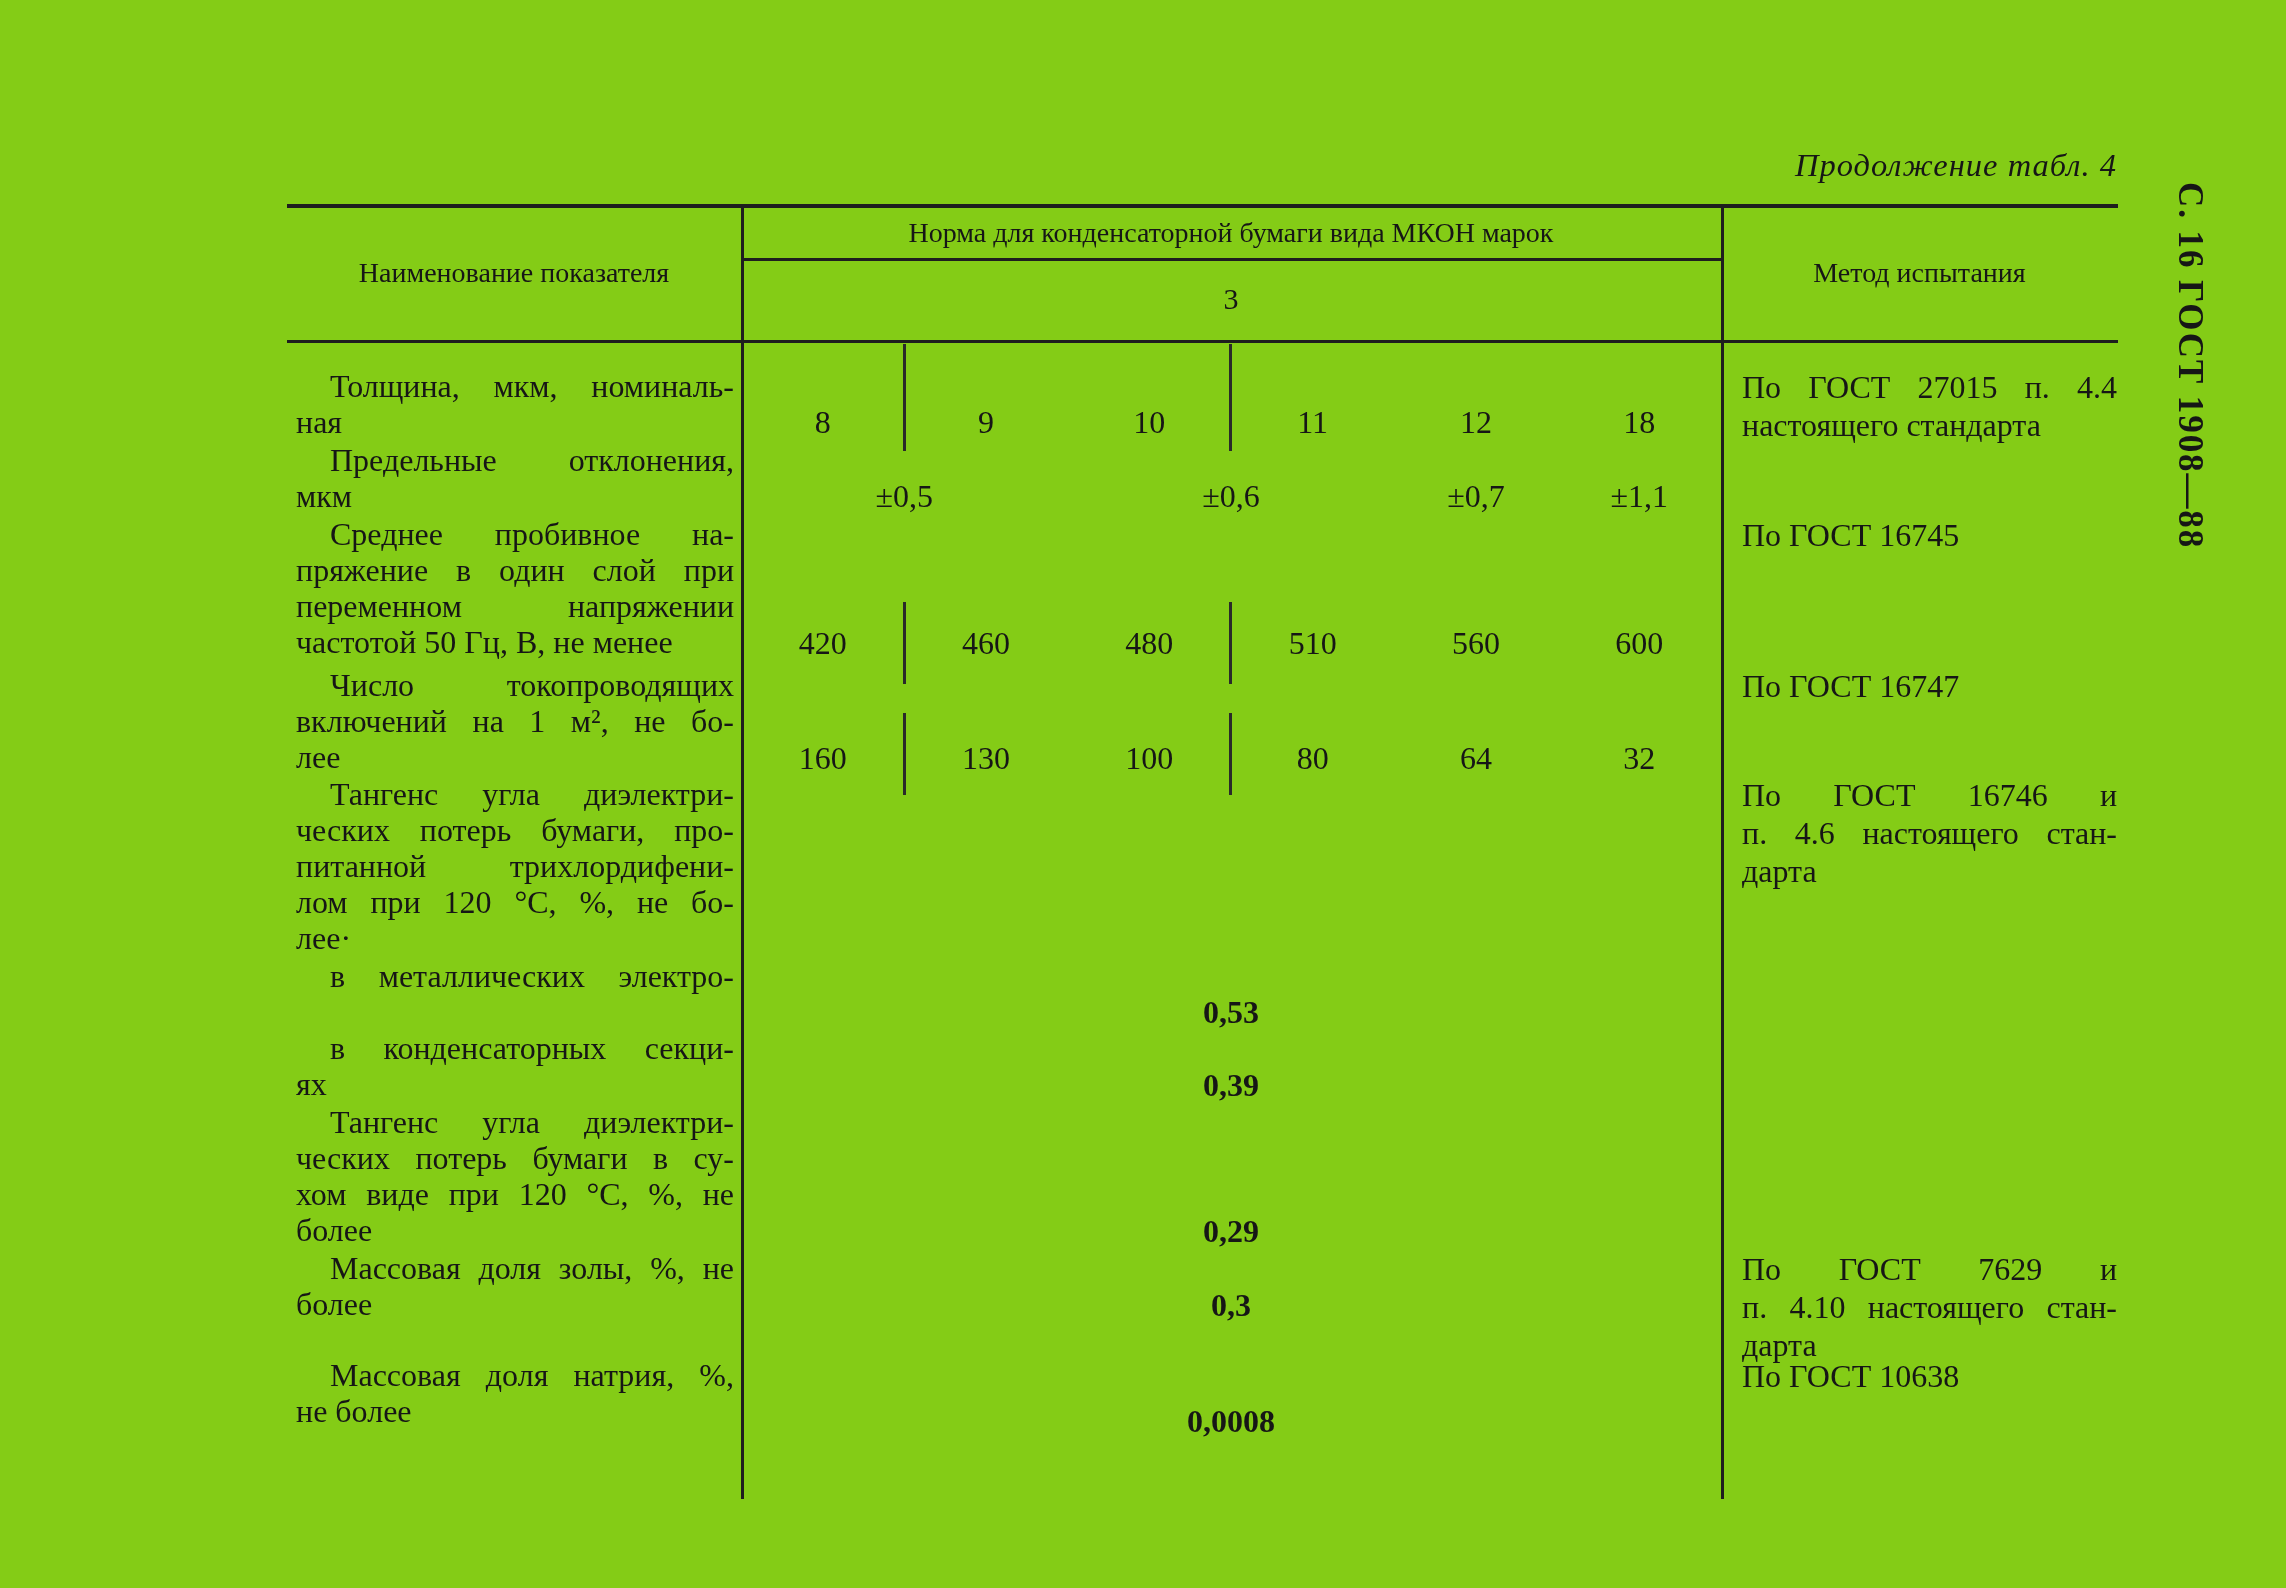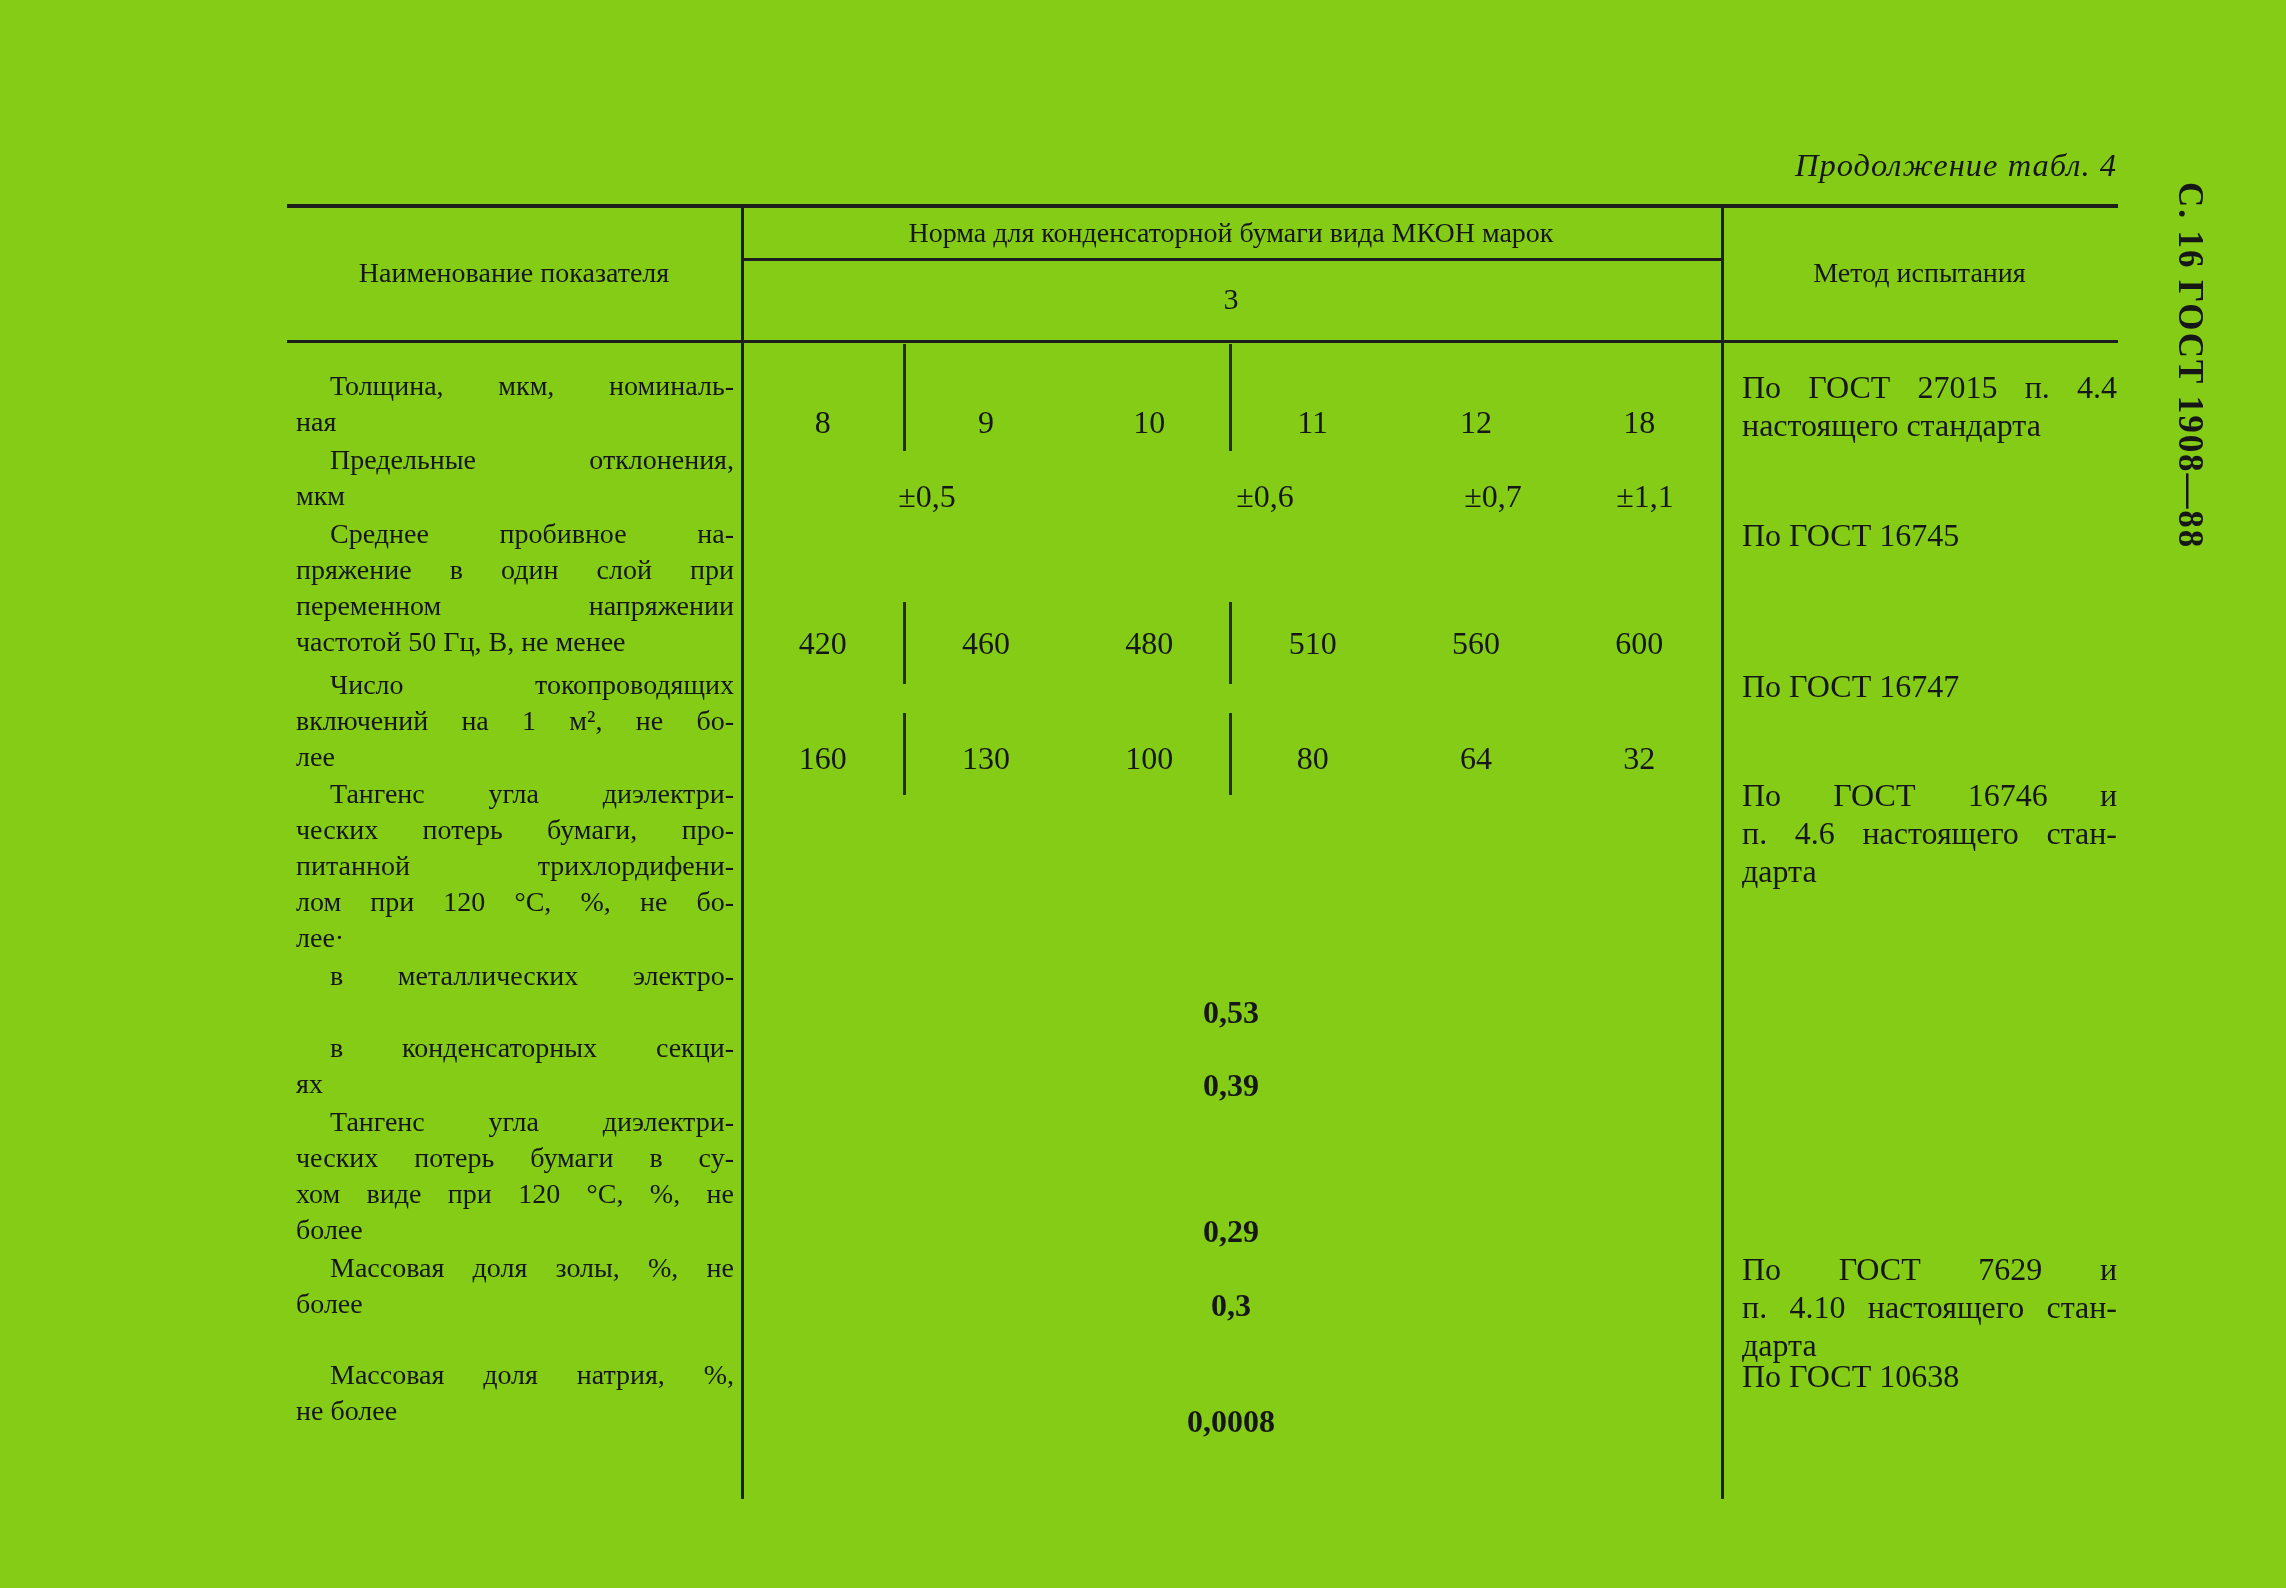--- a/index.html
+++ b/index.html
@@ -22,34 +22,34 @@
   }
   .hline { position:absolute; background:#1e1e1e; }
   .vline { position:absolute; width:2.9px; background:#1e1e1e; }
   .tick  { position:absolute; width:2.9px; background:#2a2a2a; }
   .hdr {
     position:absolute; display:flex; align-items:center; justify-content:center;
     font-size:28px; text-align:center;
   }
   .lbl {
     position:absolute; left:296px; width:438px;
-    font-size:28px; line-height:36px;
+    font-size:32px; line-height:36px;
   }
   .mth {
     position:absolute; left:1742px; width:375px;
     font-size:32px; line-height:38px;
   }
   .ln.j { text-align:justify; text-align-last:justify; }
   .ln.ind { text-indent:34px; }
   .vals {
     position:absolute; left:741px; width:980px; height:36px;
     display:flex; align-items:center; font-size:32px;
   }
   .vc { flex:1; text-align:center; }
-  .vc.w2 { flex:2;margin-left:34px; }
+  .vc.w2 { flex:2; }
   .vc.full { flex:6;font-weight:bold; }
 </style>
 </head>
 <body>
 
 <div class="page">
 
   <div class="continuation">Продолжение табл. 4</div>
   <div class="side-label">С. 16 ГОСТ 1908—88</div>
 

